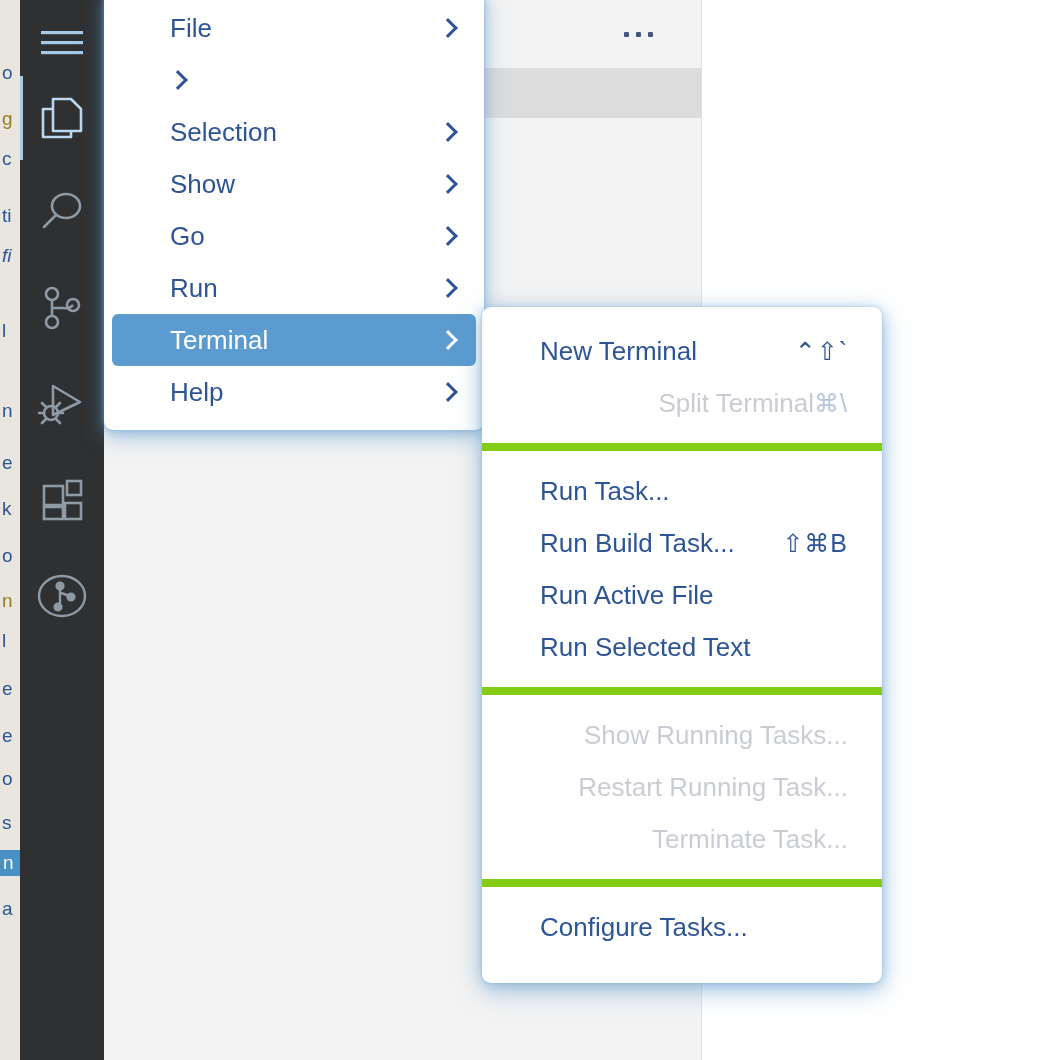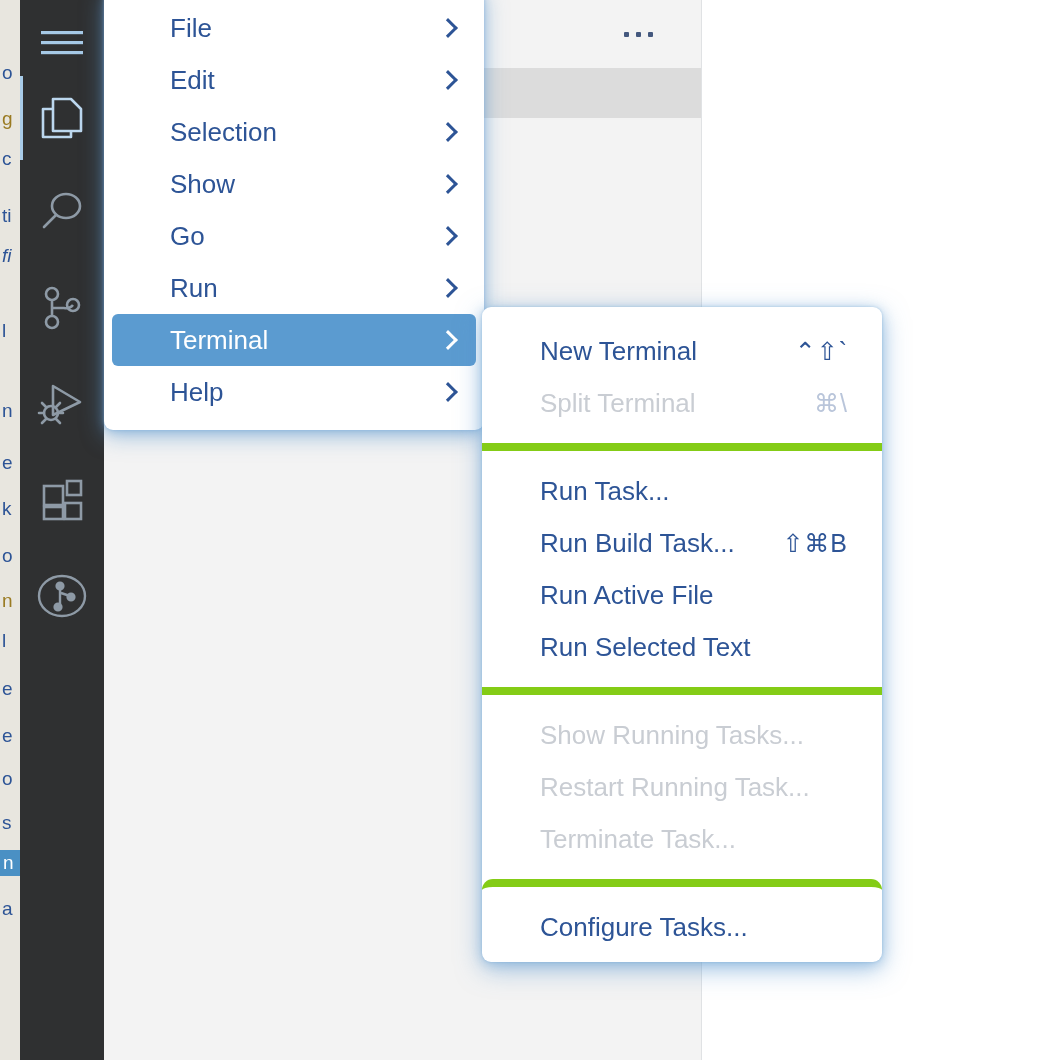--- a/index.html
+++ b/index.html
@@ -188,21 +188,21 @@
     font-size: 26px;
     color: #2d5496;
     border-radius: 6px;
     white-space: nowrap;
   }
   .menu-main .menu-item { margin: 0 8px; }
   .menu-item.selected {
     background: #5b9bd0;
     color: #ffffff;
   }
-  .menu-item.disabled { color: #c9cdd3; }
+  .menu-item.disabled { color: #c9cdd3; text-align: right; }
   .menu-item .label { flex: 1 1 auto; }
   .menu-item .shortcut {
     flex: 0 0 auto;
     font-size: 25px;
     color: #2d5496;
     letter-spacing: 1px;
     padding-right: 4px;
   }
   .menu-item.disabled .shortcut { color: #b9c5da; }
 
@@ -223,21 +223,21 @@
   .menu-item.selected .chev::before {
     border-top-color: #ffffff;
     border-right-color: #ffffff;
   }
 
   .menu-sub .menu-group { padding: 14px 0 14px 0; }
   .menu-sub .menu-group + .menu-group { border-top: 8px solid #84cc16; }
   .menu-sub .menu-item { padding: 0 30px 0 58px; }
 
   .menu-sub .menu-group:first-child { padding-top: 18px; }
-  .menu-sub .menu-group:last-child  { padding-bottom: 9px; border-radius: 11px; }
+  .menu-sub .menu-group:last-child  { padding-bottom: 30px; }
 </style>
 </head>
 <body>
 
 <div id="app">
 
   <div class="bg-window" id="bg-window">
       <div class="bg-line" style="top: 62px;">o</div>
       <div class="bg-line amber" style="top: 108px;">g</div>
       <div class="bg-line" style="top: 148px;">c</div>
@@ -353,21 +353,20 @@
   </div>
 
   <div class="editor-area"></div>
 
   <div class="menu menu-main" id="menu-main">
       <div class="menu-item">
         <span class="label">File</span>
         <span class="chev"></span>
       </div>
       <div class="menu-item">
-        <span class="label">Edit</span>
         <span class="chev"></span>
       </div>
       <div class="menu-item">
         <span class="label">Selection</span>
         <span class="chev"></span>
       </div>
       <div class="menu-item">
         <span class="label">Show</span>
         <span class="chev"></span>
       </div>

